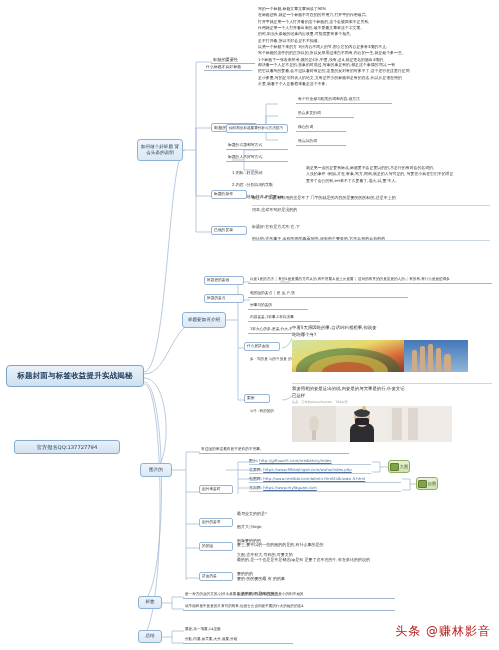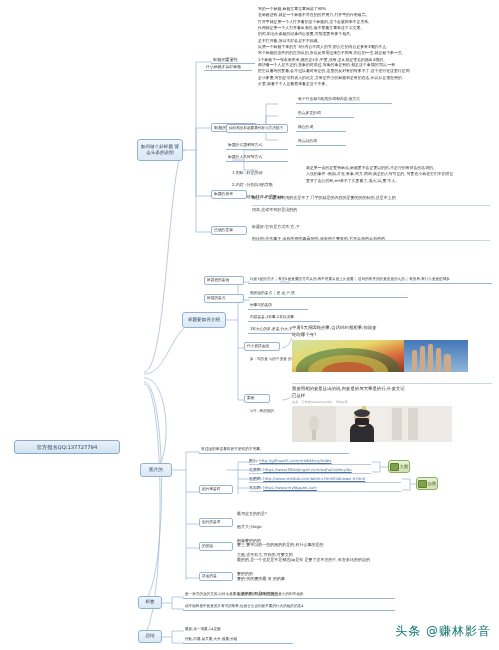--- a/index.html
+++ b/index.html
@@ -63,21 +63,21 @@
   .greenbadge .gicon{display:inline-block;width:7px;height:6px;background:#7fa24a;border:1px solid #5e7d33;border-radius:1px;margin-right:1px;}
   
   .card{position:absolute;background:#fff;}
   .cardtitle{font-size:4.4px;color:#2a2a2a;line-height:1.5;white-space:pre-line;}
   .cardmeta{font-size:3.2px;color:#9a9a9a;}
   .thumb{width:100%;height:100%;display:block;}
   .rule{position:absolute;background:#c9d7e4;height:1px;}
   
   .wm{
     position:absolute;right:8px;bottom:10px;
-    font-size:12px;color:#0f766e;letter-spacing:1px;
+    font-size:12px;color:#b91c1c;letter-spacing:1px;
     font-family:"DejaVu Sans","Liberation Sans",sans-serif;
   }
 </style>
 </head>
 <body>
 
 <div id="canvas">
 
   <svg class="wires" viewBox="0 0 499 650">
     <g fill="none" stroke="#9ab6d2" stroke-width="0.7">
@@ -146,20 +146,23 @@
       <path d="M172,597 L172,609"></path>
       <path d="M172,597 L184,597"></path>
       <path d="M172,609 L184,609"></path>
       <path d="M162,637 L172,637"></path>
       <path d="M172,631 L172,643"></path>
       <path d="M172,631 L184,631"></path>
       <path d="M172,643 L184,643"></path>
     </g>
   </svg>
 
+  <div class="node root">
+    <span>标题封面与标签收益提升实战揭秘</span>
+  </div>
 
   <div class="node qq">
     <span>官方报名QQ:137727794</span>
   </div>
 
   <div class="node lvl1" style="left:137px;top:139px;width:46px;height:22px;">
     <span>如何做个好标题
 肾会头条的说明</span>
   </div>
 

